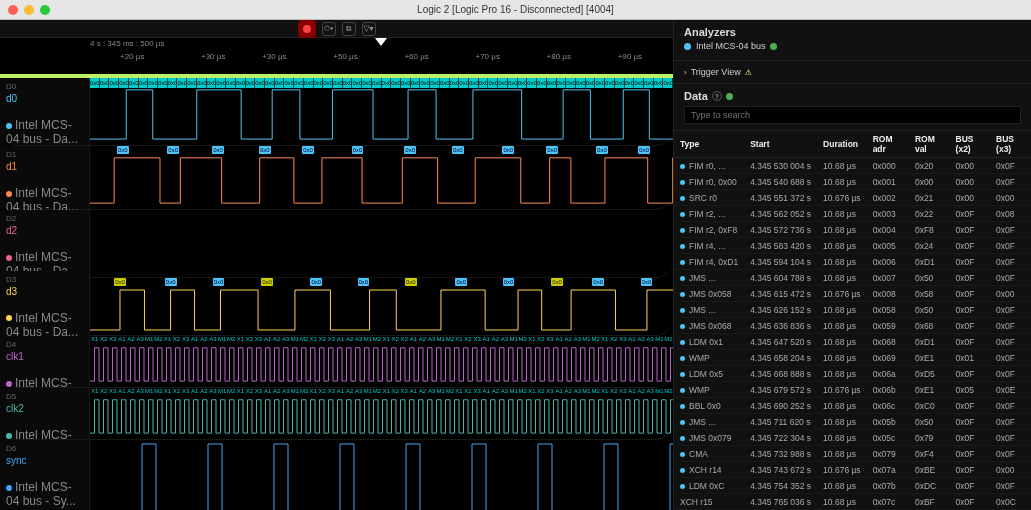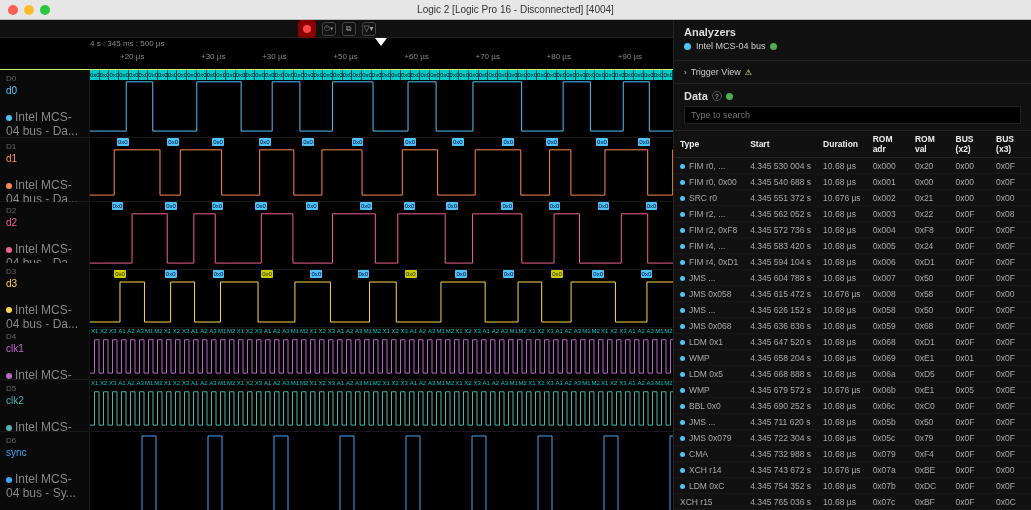--- a/index.html
+++ b/index.html
@@ -8,27 +8,27 @@
   .traffic { display: flex; gap: 6px; margin-left: 8px; }
   .traffic span { width: 10px; height: 10px; border-radius: 50%; display: inline-block; }
   .title { position: absolute; left: 0; right: 0; text-align: center; font-size: 10px; color: #333; }
   .body { display: flex; height: calc(100% - 20px); background: #000; }
   .main { flex: 1; display: flex; flex-direction: column; min-width: 0; }
   .topbar { height: 18px; background: #111; border-bottom: 1px solid #222; display: flex; align-items: center; justify-content: center; position: relative; }
   .topbar .center { display:flex; gap:6px; align-items:center; }
   .icon-btn { width:14px; height:14px; border:1px solid #444; border-radius:3px; display:flex; align-items:center; justify-content:center; color:#999; font-size:8px; }
   .record-btn { width:18px; height:18px; background:#800; border-radius:4px; display:flex; align-items:center; justify-content:center; }
   .record-btn span { width:8px; height:8px; background:#f44; border-radius:50%; }
-  .ruler { height: 32px; background: #000; border-bottom: 1px solid #bef264; position:relative; font-size:8px; color:#888; overflow:hidden; }
+  .ruler { height: 40px; background: #000; border-bottom: 4px solid #bef264; position:relative; font-size:8px; color:#888; overflow:hidden; }
   .ruler .info { position:absolute; left:90px; top:1px; }
   .ruler .ticks { position:absolute; top:14px; left:90px; right:0; display:flex; }
   .ruler .tick { position:absolute; top:0; }
   .ruler .marker { position:absolute; top:0; width:0; height:0; border-left:6px solid transparent; border-right:6px solid transparent; border-top:8px solid #fff; }
   .channels { flex:1; overflow:hidden; position:relative; }
-  .channel { border-bottom: 1px solid #181818; position:relative; display:flex; }
+  .channel { border-bottom: 1px solid #181818; position:relative; display:flex;border-radius:18px; }
   .ch-label { width: 90px; padding: 4px 6px; background:#0a0a0a; border-right:1px solid #181818; }
   .ch-idx { color:#666; font-size:8px; }
   .ch-name { font-size:10px; margin-top:2px; }
   .ch-sub { font-size:12px; color:#888; margin-top:14px; }
   .ch-sub .dot { width:6px; height:6px; border-radius:50%; display:inline-block; margin-right:3px; vertical-align:middle; }
   .ch-wave { flex:1; position:relative; overflow:hidden; }
   .sidebar { width: 358px; background: #111; border-left: 1px solid #222; display:flex; flex-direction:column; }
   .side-sec { padding: 6px 10px; border-bottom: 1px solid #222; }
   .side-h { font-size:11px; color:#ddd; font-weight:600; }
   .side-item { display:flex; align-items:center; font-size:9px; color:#ccc; padding:3px 0; }
@@ -182,21 +182,21 @@
             <div class="annot" style="top: 0px; left: 212.197px;">0x0</div>
             <div class="annot" style="top: 0px; left: 261.778px;">0x0</div>
             <div class="annot" style="top: 0px; left: 314.305px;">0x0</div>
             <div class="annot" style="top: 0px; left: 362.015px;">0x0</div>
             <div class="annot" style="top: 0px; left: 412.415px;">0x0</div>
             <div class="annot" style="top: 0px; left: 456.318px;">0x0</div>
             <div class="annot" style="top: 0px; left: 506.089px;">0x0</div>
             <div class="annot" style="top: 0px; left: 548.343px;">0x0</div>
           </div>
         </div>
-        <div class="channel" style="height: 68px;">
+        <div class="channel" style="height: 68px; flex-direction: column;">
           <div class="ch-label">
             <div class="ch-idx">D2</div>
             <div class="ch-name" style="color:#f06292">d2</div>
             <div class="ch-sub"><span class="dot" style="background:#f06292"></span>Intel MCS-04 bus - Da...</div>
           </div>
           <div class="ch-wave">
             <svg class="wave-svg" viewBox="0 0 583 68" preserveAspectRatio="none">
               <path d="M0 62 L42.07098053864715 62 L42.07098053864715 12 L77.22510027569956 12 L77.22510027569956 62 L103.83084106437435 62 L103.83084106437435 12 L125.2575160866871 12 L125.2575160866871 62 L171.30741078933113 62 L171.30741078933113 12 L202.93390710974757 12 L202.93390710974757 62 L242.47559508424044 62 L242.47559508424044 12 L285.3200479528494 12 L285.3200479528494 62 L307.7752491029795 62 L307.7752491029795 12 L355.22388987952087 12 L355.22388987952087 62 L382.56123715199584 62 L382.56123715199584 12 L431.8262797090347 12 L431.8262797090347 62 L464.0543490201487 62 L464.0543490201487 12 L489.5019655998339 12 L489.5019655998339 62 L531.3001575746108 62 L531.3001575746108 12 L557.7019646473703 12 L557.7019646473703 62 L594.751427152544 62 L594.751427152544 12" fill="none" stroke="#f06292" stroke-width="1"></path>
             </svg>
             <div class="annot" style="top: 0px; left: 21.5847px;">0x0</div>

